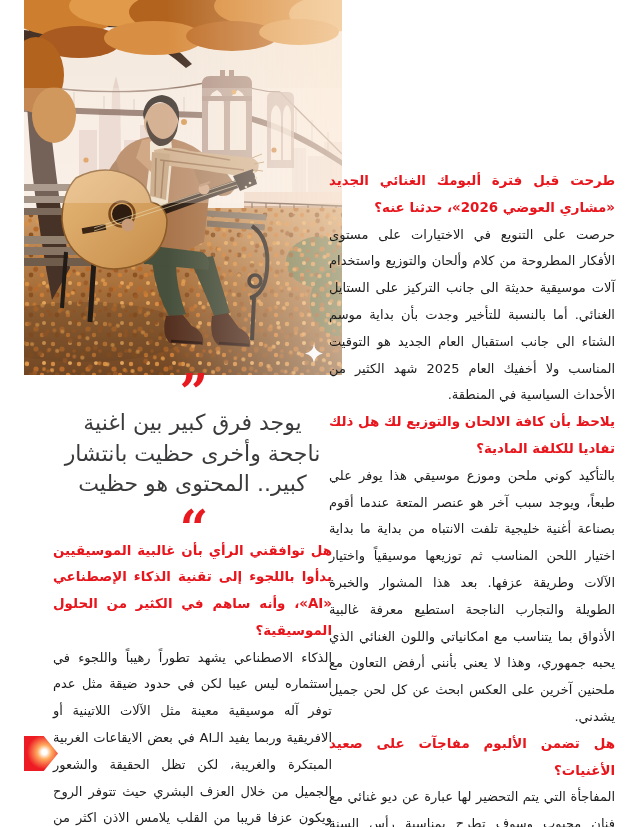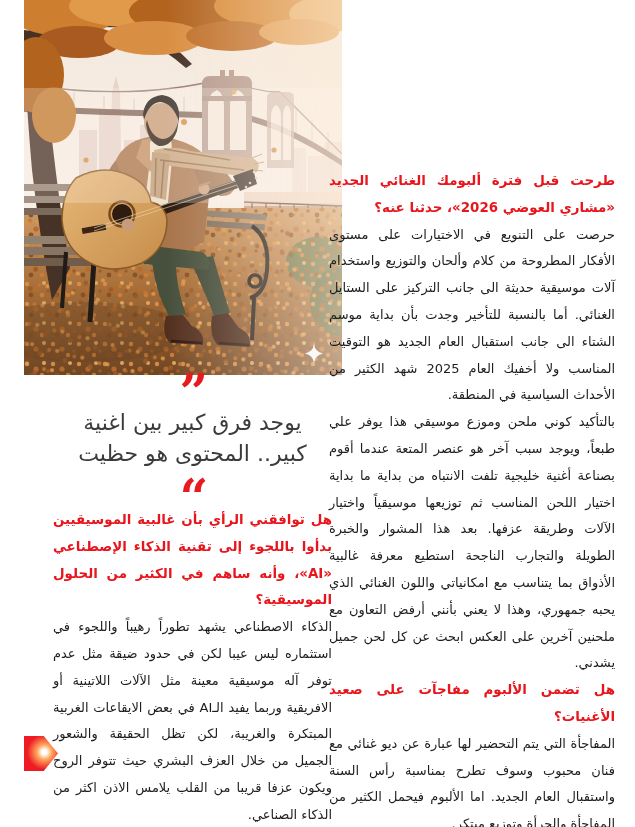--- a/index.html
+++ b/index.html
@@ -247,29 +247,31 @@
       <rect x="0" y="0" width="318" height="375" fill="url(#hazeg)"></rect>
       <rect x="0" y="88" width="318" height="115" fill="#fff5ec" opacity="0.25"></rect>
 
       <path d="M290,344 Q291,352 299,353.5 Q291,355 290,363 Q289,355 281,353.5 Q289,352 290,344 Z" fill="#ffffff" opacity="0.95"></path>
     </svg>
   </figure>
 
   <section class="col-right">
     <h3 class="q">طرحت قبل فترة ألبومك الغنائي الجديد «مشاري العوضي 2026»، حدثنا عنه؟</h3>
     <p class="a">حرصت على التنويع في الاختيارات على مستوى الأفكار المطروحة من كلام وألحان والتوزيع واستخدام آلات موسيقية حديثة الى جانب التركيز على الستايل الغنائي. أما بالنسبة للتأخير وجدت بأن بداية موسم الشتاء الى جانب استقبال العام الجديد هو التوقيت المناسب ولا أخفيك العام 2025 شهد الكثير من الأحداث السياسية في المنطقة.</p>
+    <h3 class="q">يلاحظ بأن كافة الالحان والتوزيع لك هل ذلك تفاديا للكلفة المادية؟</h3>
     <p class="a">بالتأكيد كوني ملحن وموزع موسيقي هذا يوفر علي طبعاً، ويوجد سبب آخر هو عنصر المتعة عندما أقوم بصناعة أغنية خليجية تلفت الانتباه من بداية ما بداية اختيار اللحن المناسب ثم توزيعها موسيقياً واختيار الآلات وطريقة عزفها. بعد هذا المشوار والخبرة الطويلة والتجارب الناجحة استطيع معرفة غالبية الأذواق بما يتناسب مع امكانياتي واللون الغنائي الذي يحبه جمهوري، وهذا لا يعني بأنني أرفض التعاون مع ملحنين آخرين على العكس ابحث عن كل لحن جميل يشدني.</p>
     <h3 class="q">هل تضمن الألبوم مفاجآت على صعيد الأغنيات؟</h3>
     <p class="a">المفاجأة التي يتم التحضير لها عبارة عن ديو غنائي مع فنان محبوب وسوف تطرح بمناسبة رأس السنة واستقبال العام الجديد. اما الألبوم فيحمل الكثير من المفاجأة والجرأة وتوزيع مبتكر.</p>
   </section>
 
   <section class="col-left">
     <div class="quote-block">
       <div class="qmark top">”</div>
       <div class="quote-line">يوجد فرق كبير بين اغنية</div>
+      <div class="quote-line">ناجحة وأخرى حظيت بانتشار</div>
       <div class="quote-line">كبير.. المحتوى هو حظيت</div>
       <div class="qmark bottom">“</div>
     </div>
     <h3 class="q">هل توافقني الرأي بأن غالبية الموسيقيين بدأوا باللجوء إلى تقنية الذكاء الإصطناعي «AI»، وأنه ساهم في الكثير من الحلول الموسيقية؟</h3>
     <p class="a">الذكاء الاصطناعي يشهد تطوراً رهيباً واللجوء في استثماره ليس عيبا لكن في حدود ضيقة مثل عدم توفر آله موسيقية معينة مثل الآلات اللاتينية أو الافريقية وربما يفيد الـAI في بعض الايقاعات الغربية المبتكرة والغريبة، لكن تظل الحقيقة والشعور الجميل من خلال العزف البشري حيث تتوفر الروح ويكون عزفا قريبا من القلب يلامس الاذن اكثر من الذكاء الصناعي.</p>
   </section>
 
   <div class="red-arrow"></div>
 
 </div>

